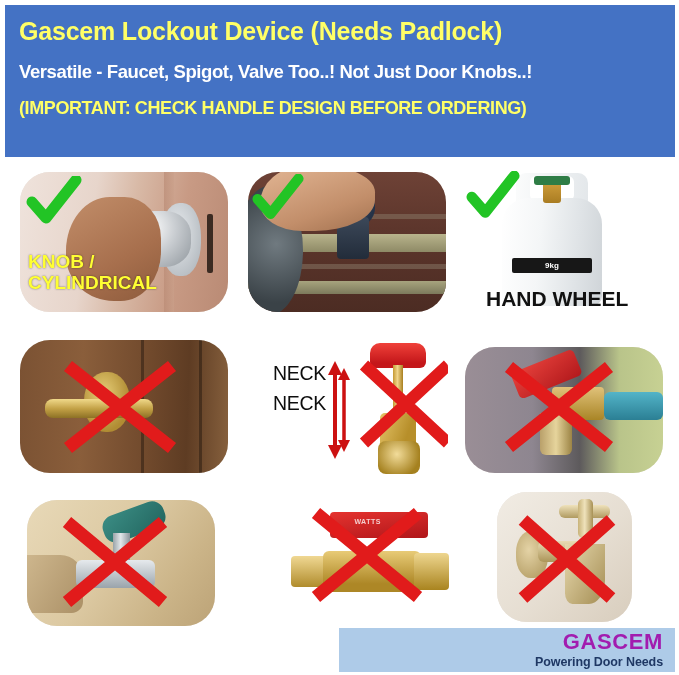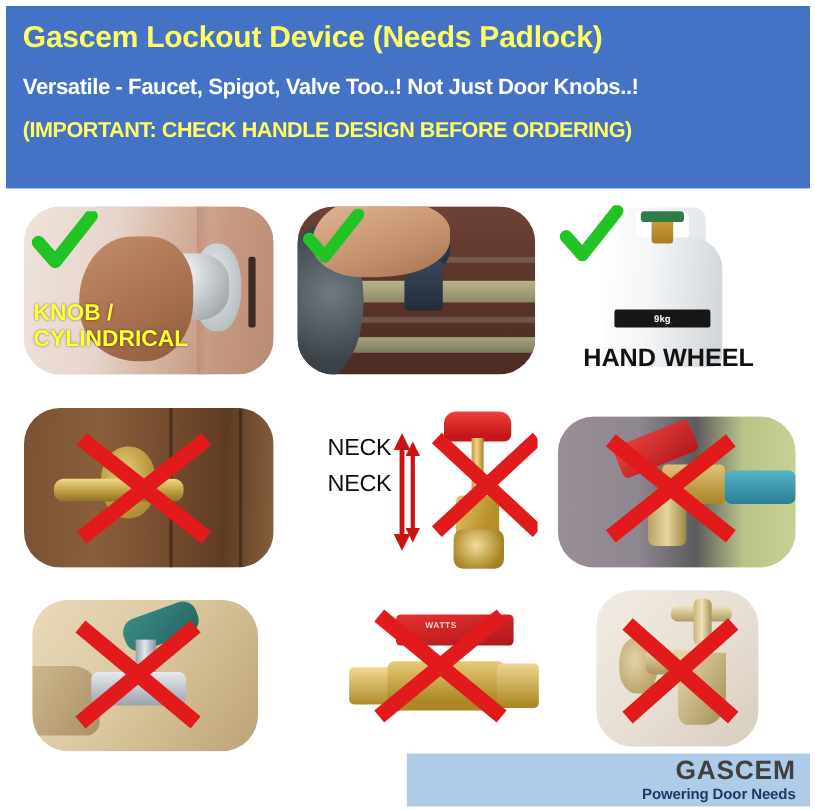--- a/index.html
+++ b/index.html
@@ -108,21 +108,21 @@
   
   #footer-bar {
     position: absolute;
     left: 339px; top: 628px;
     width: 336px; height: 44px;
     background: #aecbe8;
   }
   #footer-brand {
     position: absolute;
     right: 12px; top: 1px;
-    color: #404040;
+    color: #a21caf;
     font-size: 22px;
     font-weight: bold;
     letter-spacing: 0.6px;
   }
   #footer-tagline {
     position: absolute;
     right: 12px; bottom: 3px;
     color: #1f3864;
     font-size: 12.5px;
     font-weight: bold;

